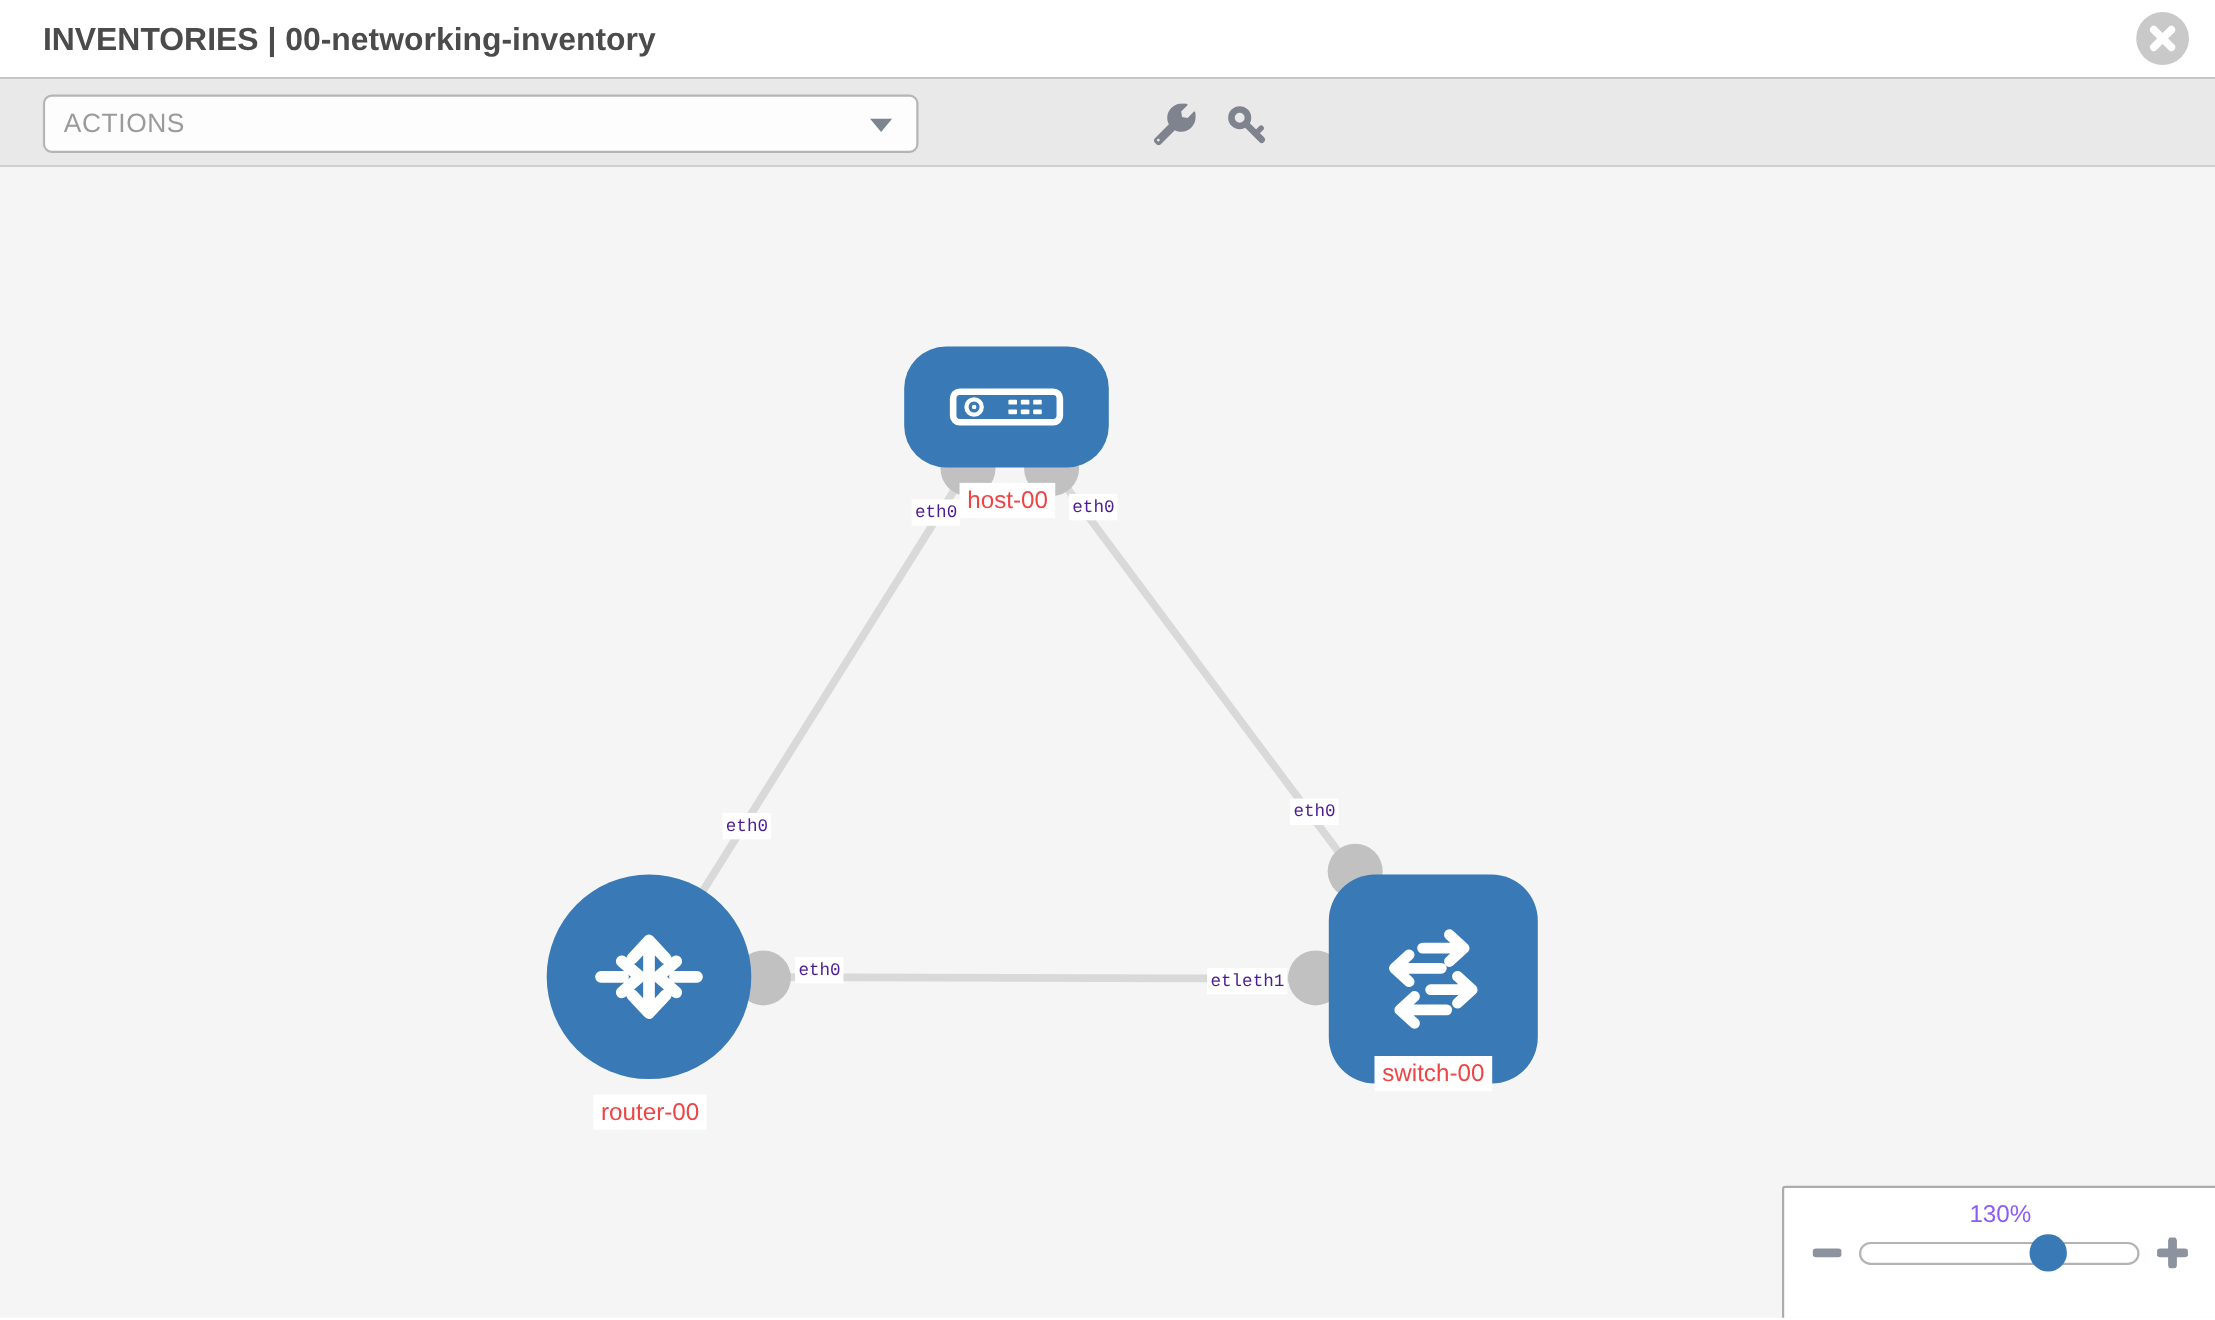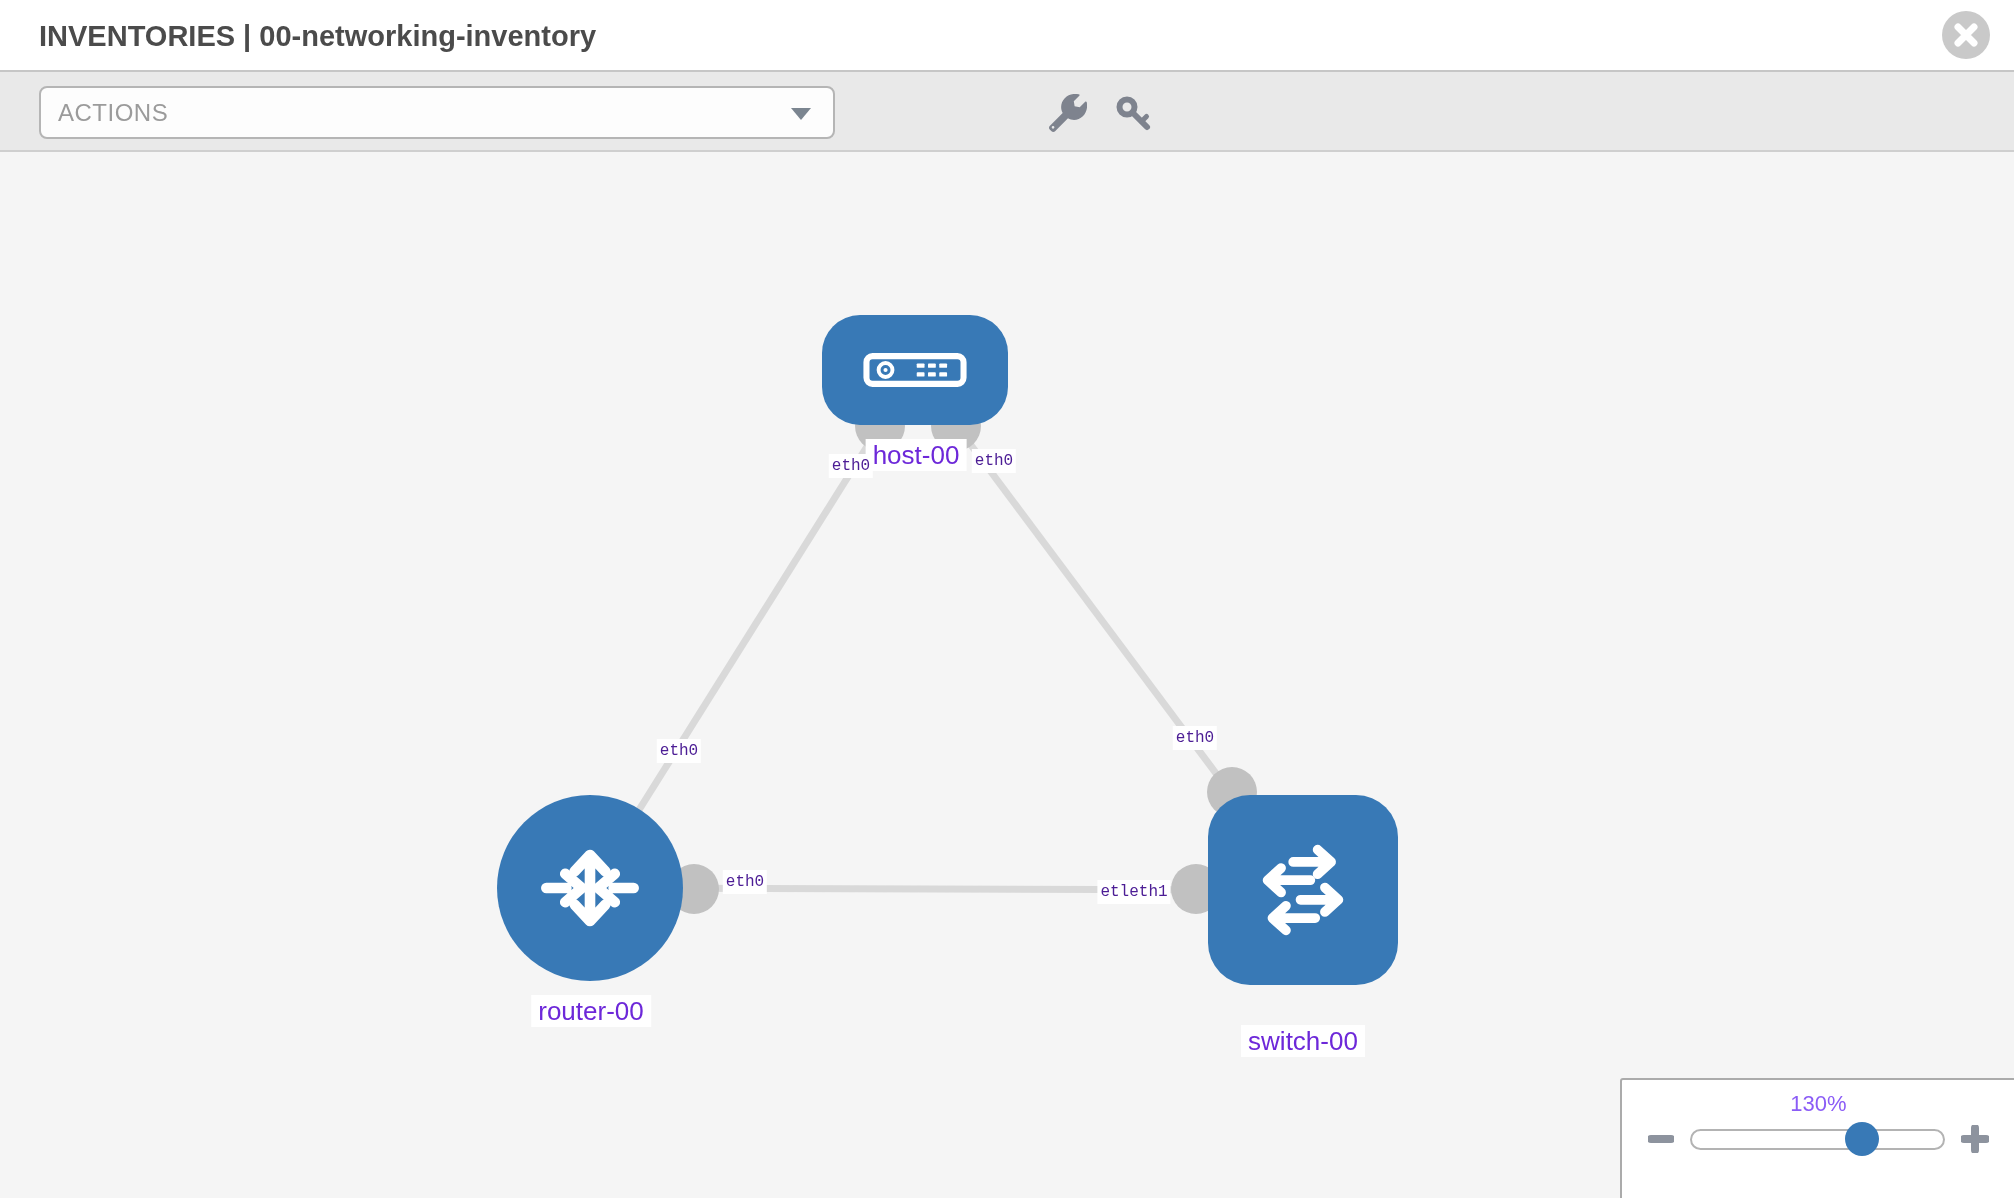--- a/index.html
+++ b/index.html
@@ -34,25 +34,25 @@
   .canvas { position:relative; width:2014px; height:1046px; background:#f5f5f5; overflow:hidden; }
   .links-layer { position:absolute; left:0; top:0; }
 
   .node { position:absolute; background:#3879b6; display:flex;
           align-items:center; justify-content:center; cursor:pointer; }
   .node-host   { left:822px; top:163px; width:186px; height:110px; border-radius:38px; }
   .node-router { left:497px; top:643px; width:186px; height:186px; border-radius:50%; }
   .node-switch { left:1208px; top:643px; width:190px; height:190px; border-radius:42px; }
 
   .node-label { position:absolute; transform:translateX(-50%); background:#ffffff;
-                color:#6d28d9; font-size:26px; line-height:32px; padding:0 7px;
+                color:#ef4444; font-size:22px; line-height:32px; padding:0 7px;
                 white-space:nowrap; }
   .lab-host   { left:916px;  top:287px; }
   .lab-router { left:591px;  top:843px; }
-  .lab-switch { left:1303px; top:873px; }
+  .lab-switch { left:1303px; top:808px; }
 
   .if-label { position:absolute; transform:translateX(-50%); background:#ffffff;
               color:#4c1d95; font-size:16px; line-height:24px; padding:0 3px;
               white-space:nowrap;font-family:Liberation Mono, monospace; }
   .if-l0-from { left:679px;  top:587px; }  
   .if-l0-to   { left:851px;  top:302px; }  
   .if-l1-from { left:1195px; top:574px; }  
   .if-l1-to   { left:994px;  top:297px; }  
   .if-l2-from { left:745px;  top:718px; }  
   .if-l2-to   { left:1134px; top:728px; }  

